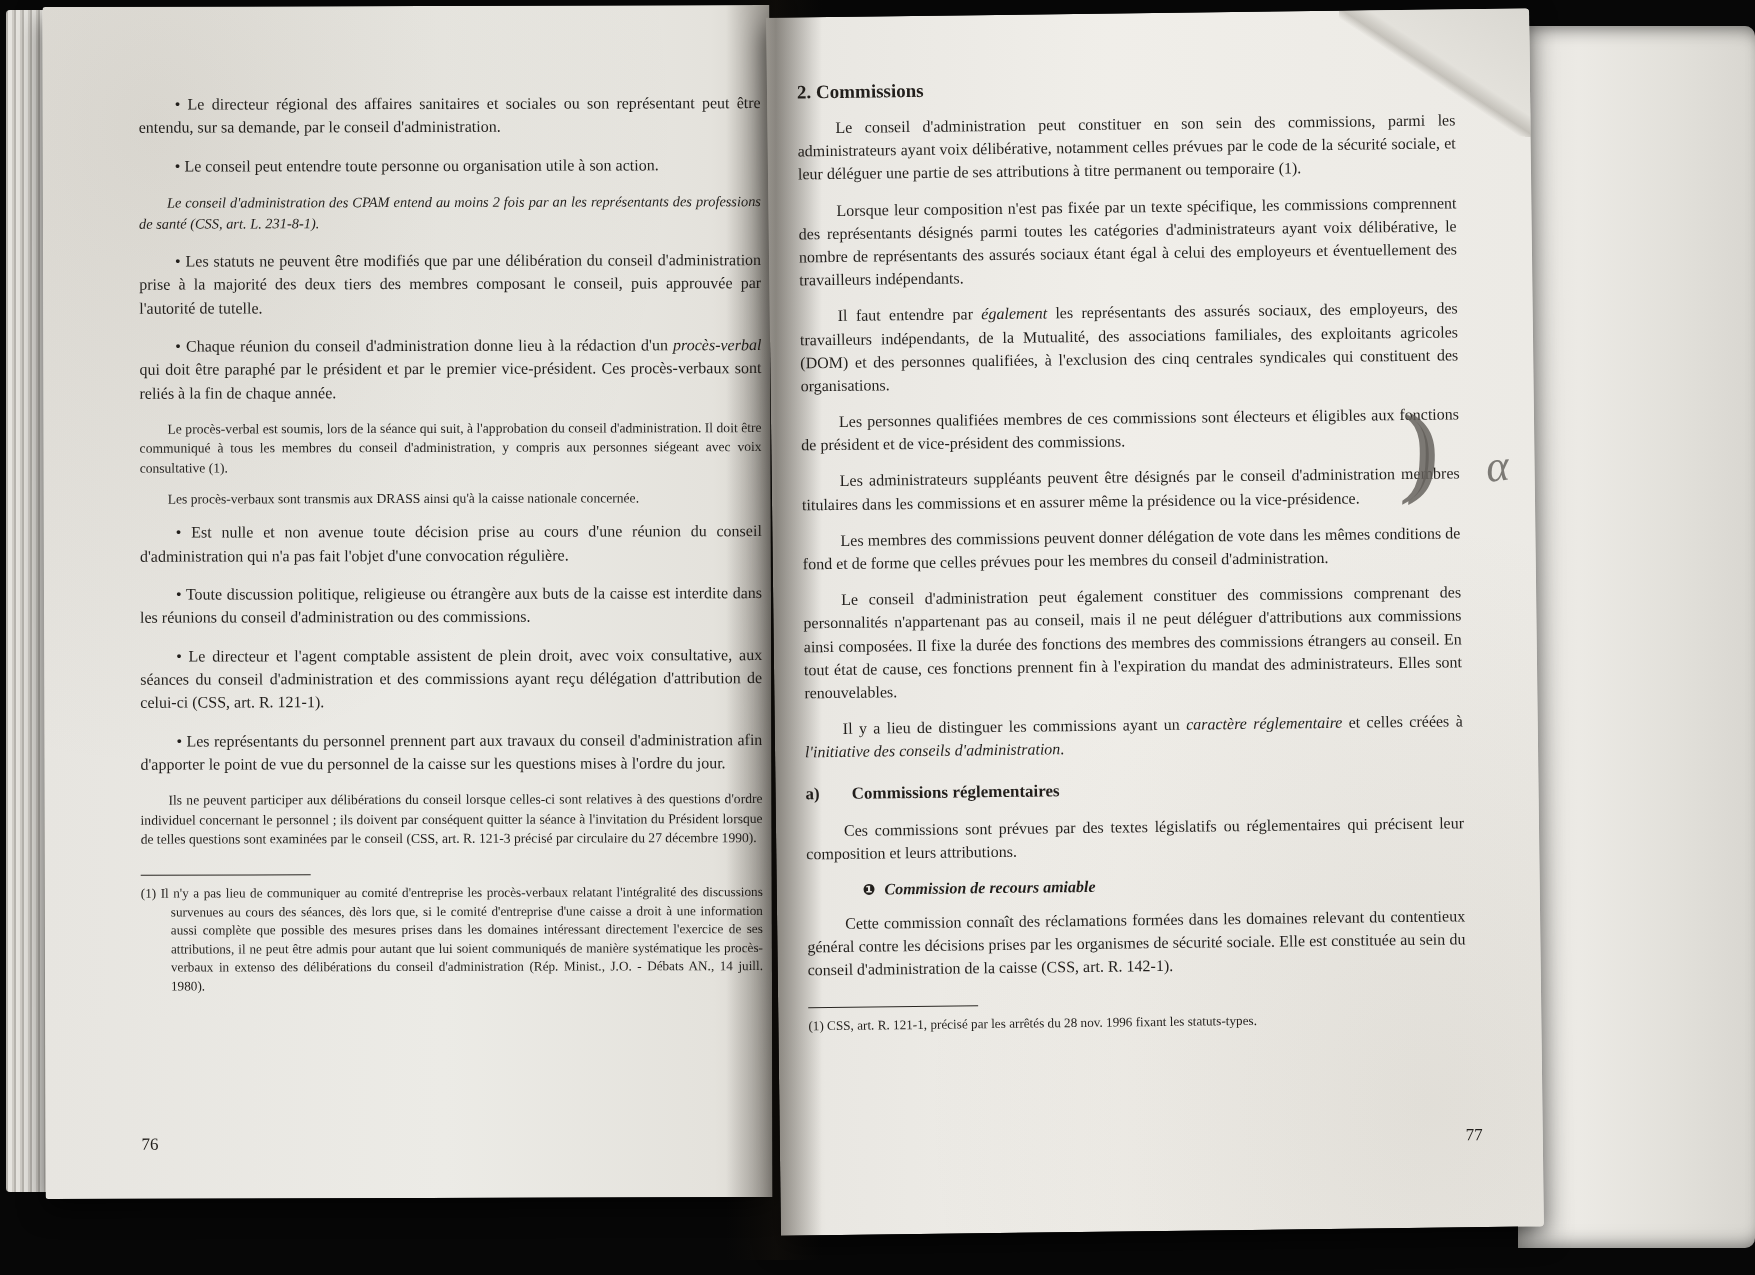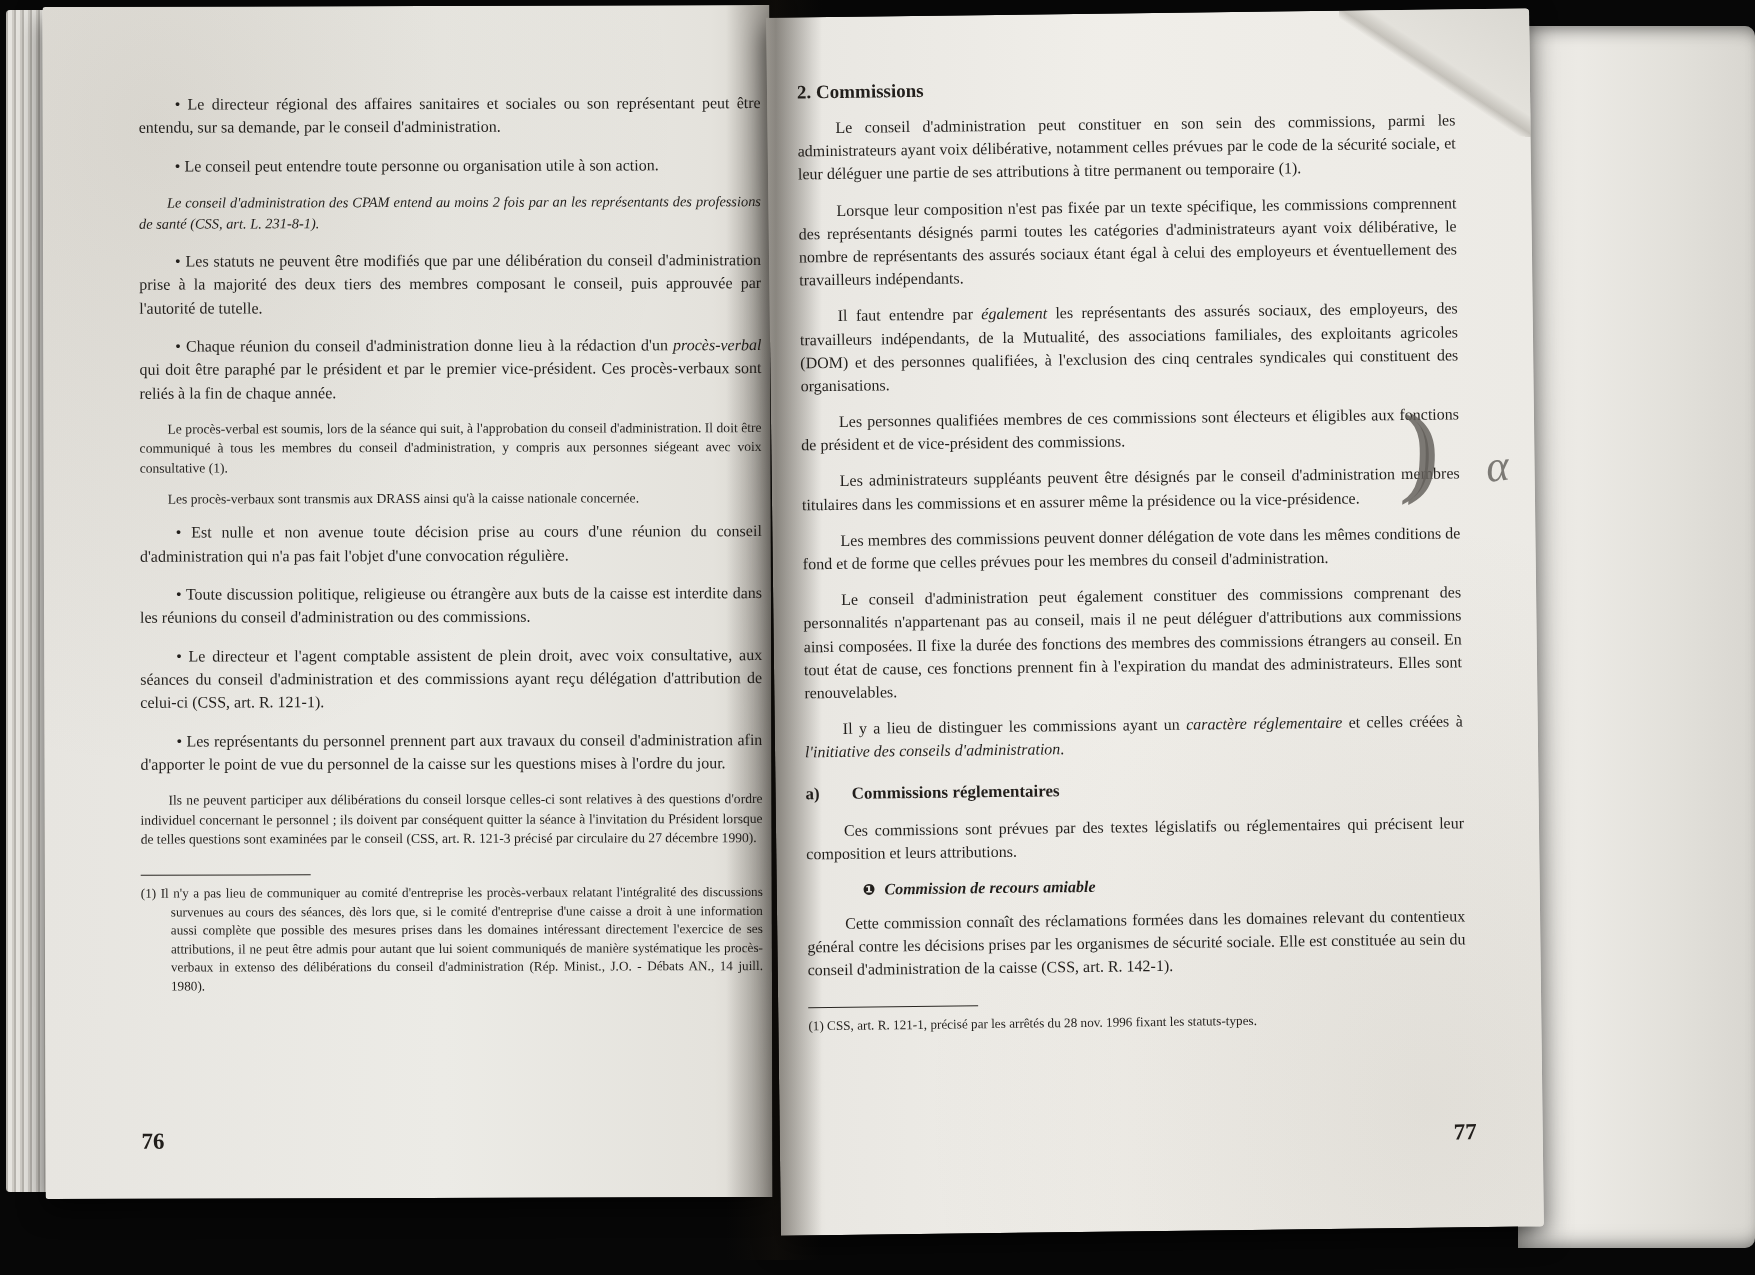--- a/index.html
+++ b/index.html
@@ -76,23 +76,23 @@
   .right-page .body { font-size:16px; line-height:1.45; text-indent:38px; margin-bottom:13px; }
   .section-heading { font-size:19px; font-weight:bold; margin:0 0 13px 0; text-align:left; }
   .subheading { font-size:17px; font-weight:bold; text-indent:0; margin:20px 0 15px 0; text-align:left; }
   .subheading .marker { margin-right:32px; }
   .numbered-heading { font-size:16px; font-weight:bold; font-style:italic; text-indent:0; margin:16px 0 13px 56px; text-align:left; }
   .numbered-heading .marker { font-style:normal; font-family:"DejaVu Sans","DejaVu Serif",sans-serif; font-size:15px; margin-right:9px; }
 
   .footnote-rule { width:170px; height:0; border-top:1.6px solid #2a2723; margin:26px 0 9px 0; }
   .footnote { font-size:13.2px; line-height:1.4; margin:0; padding-left:30px; text-indent:-30px; }
 
-  .page-number { position:absolute; font-size:23px; font-weight:bold; }
+  .page-number { position:absolute; font-size:17px; font-weight:normal; }
   .left-page .page-number  { left:96px;  bottom:44px; }
-  .right-page .page-number { right:66px; bottom:82px; }
+  .right-page .page-number { right:60px; bottom:82px; }
 
   
   .annotation { position:absolute; left:630px; top:398px; width:130px; height:150px; pointer-events:none; }
   .pencil-bracket {
     position:absolute; left:0; top:-14px;
     font-size:96px; letter-spacing:-26px;
     color:rgba(97,94,89,.82);
     transform:rotate(3deg) scaleY(1.05);
     font-weight:400;
   }

